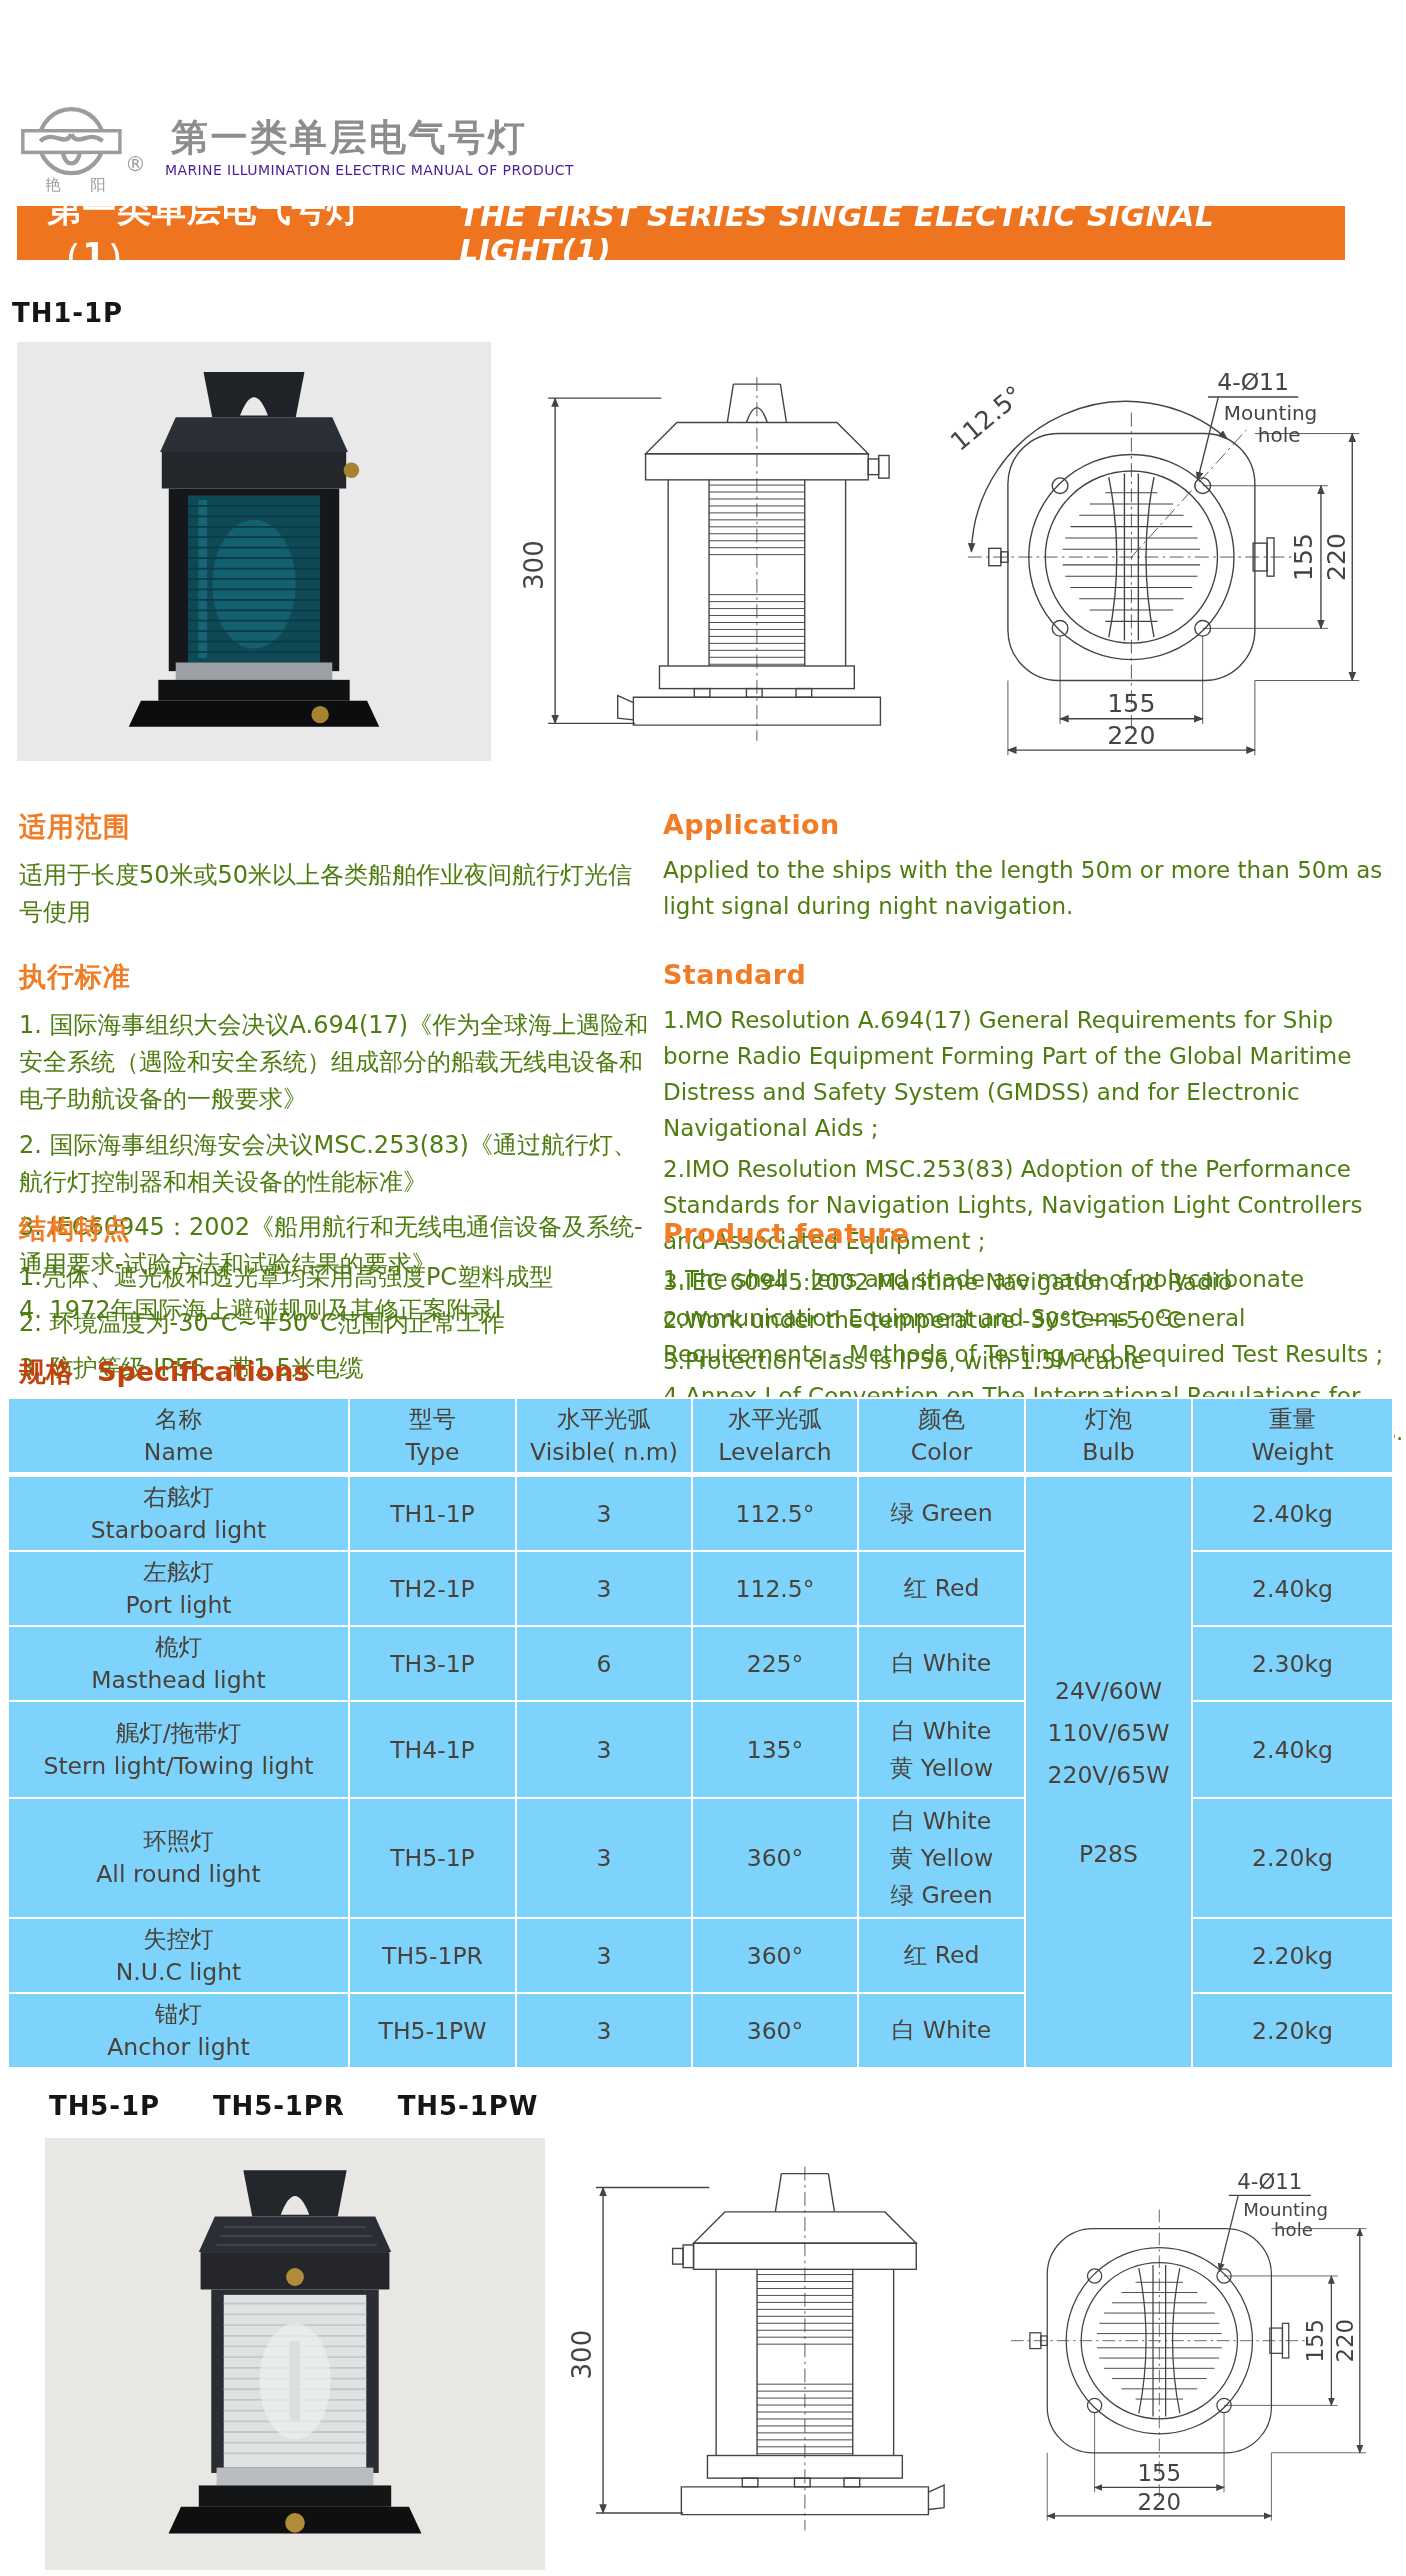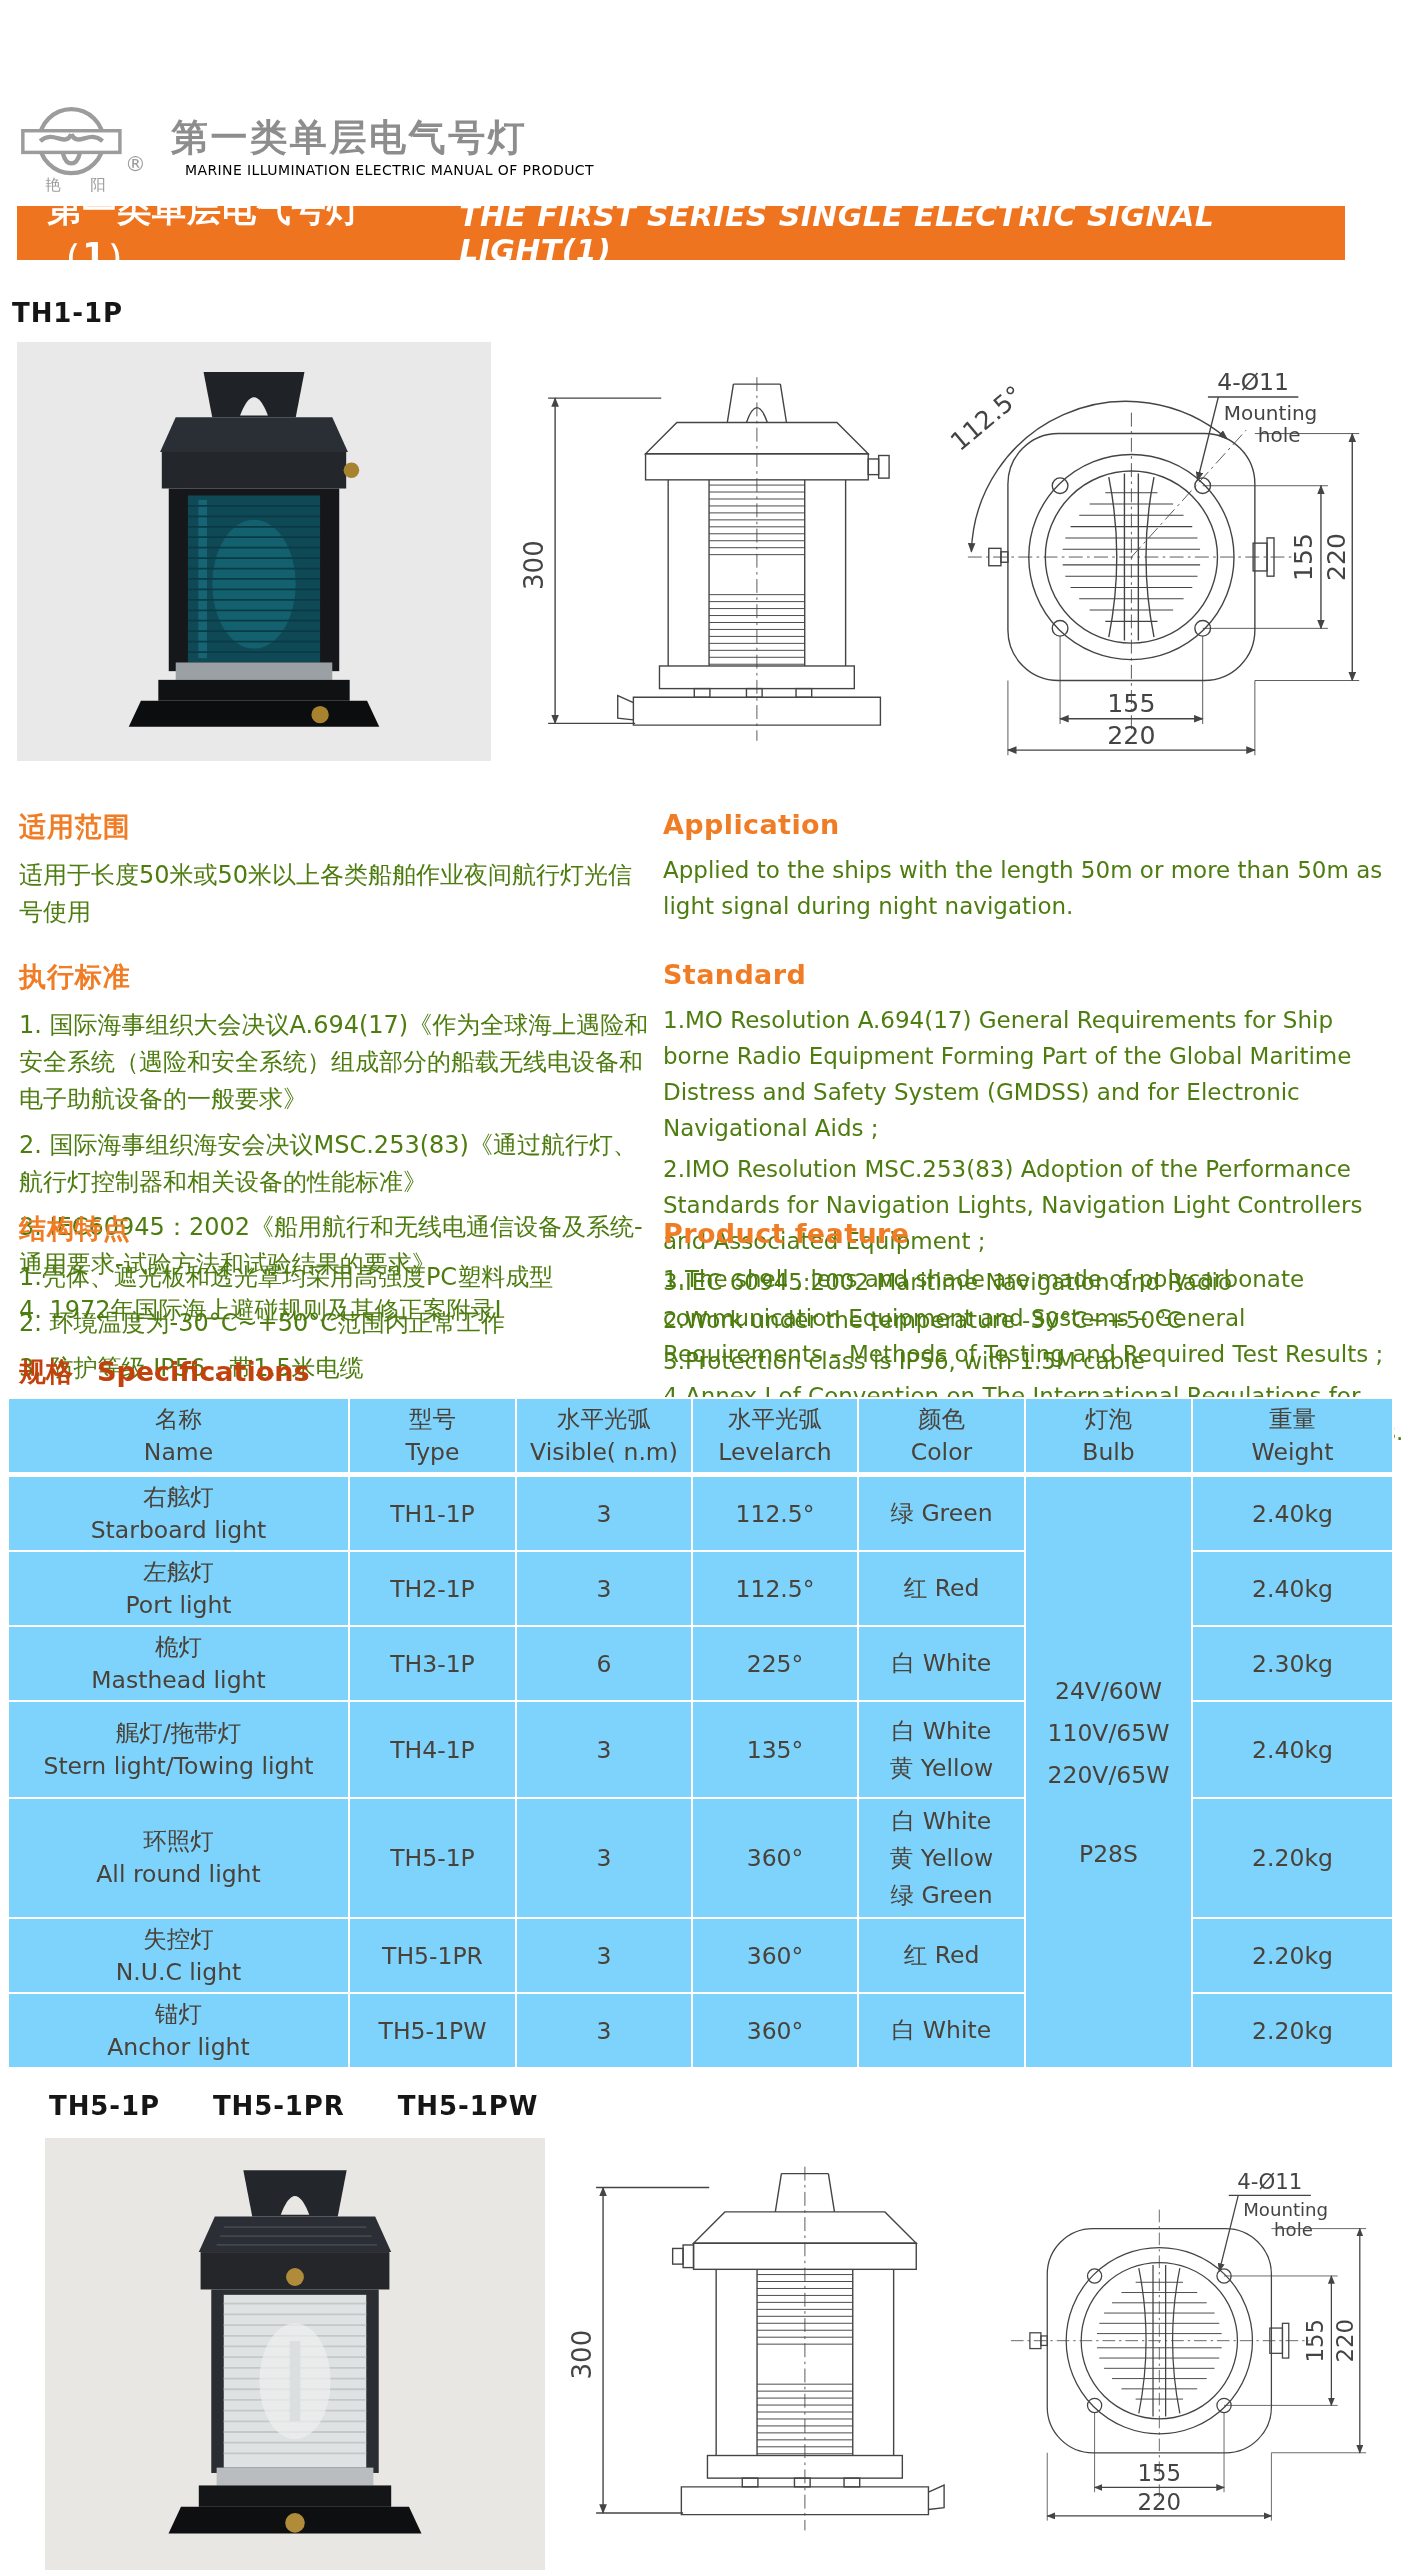--- a/index.html
+++ b/index.html
@@ -2,21 +2,21 @@
 <html style="font-size:14px"><head>
 <meta charset="utf-8">
 <style>
   html,body{margin:0;padding:0;background:#fff;}
   .page{position:relative;width:1407px;height:2576px;background:#fff;overflow:hidden;
         font-family:"DejaVu Sans","Liberation Sans",sans-serif;color:#3c3c3c;}
   .abs{position:absolute;}
 
   
   .title-cn{position:absolute;left:171px;top:113px;font-size:37px;font-weight:bold;color:#8d8d8d;letter-spacing:2.6px;}
-  .title-en{position:absolute;left:185px;top:162px;font-size:14px;color:#000000;letter-spacing:0.4px;}
+  .title-en{position:absolute;left:165px;top:162px;font-size:14px;color:#4c1d95;letter-spacing:0.4px;}
 
   
   .banner{position:absolute;left:17.4px;top:206px;width:1328px;height:54px;background:#ee741f;
           display:flex;align-items:center;padding-left:30px;box-sizing:border-box;gap:17.4px;}
   .banner .cn{font-size:34px;font-weight:bold;color:#fff;letter-spacing:0.9px;}
   .banner .en{font-size:30px;font-weight:bold;color:#fff;letter-spacing:0.4px;font-style:italic;}
 
   .model-head{position:absolute;left:12px;top:298px;font-size:26px;font-weight:bold;color:#161616;letter-spacing:0.9px;}
 
   .photo-box{position:absolute;background:#e9e9e9;display:flex;align-items:center;justify-content:center;}

